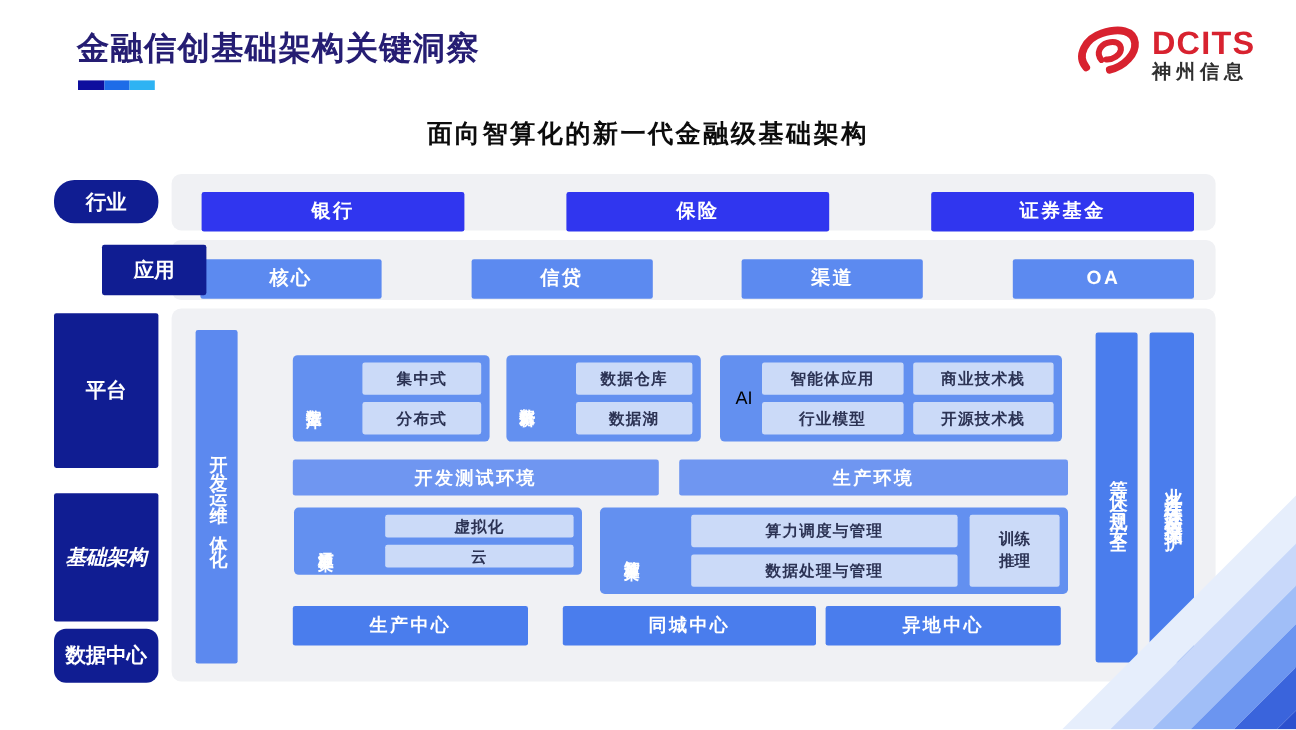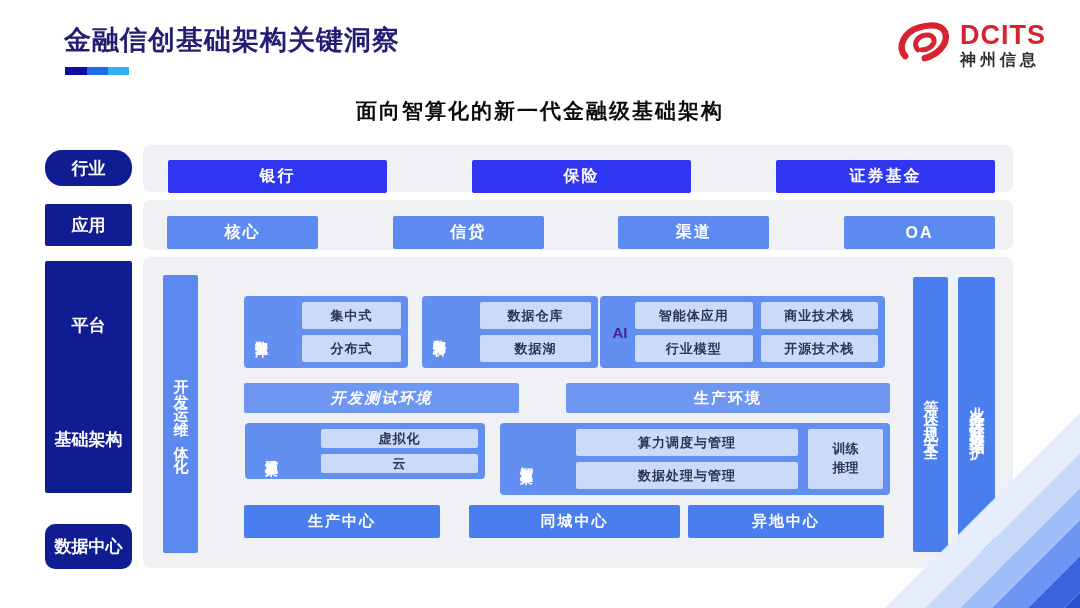--- a/index.html
+++ b/index.html
@@ -15,23 +15,23 @@
   .logo { position:absolute; right:34px; top:18px; display:flex; align-items:center; gap:6px; }
   .logo-text { display:flex; flex-direction:column; line-height:1.1; }
   .logo-brand { color:#d8222f; font-weight:bold; font-size:27px; letter-spacing:1px; }
   .logo-company { color:#2f2f2f; font-weight:bold; font-size:16px; letter-spacing:4px; }
   .subtitle { position:absolute; top:97px; left:0; width:100%; text-align:center; font-size:21px; font-weight:bold; color:#0c0c0c; letter-spacing:2px; }
 
   
   .side-label { position:absolute; left:45px; width:87px; background:#101d92; color:#fff; font-weight:bold;
                 font-size:17px; display:flex; align-items:center; justify-content:center; border-radius:2px; z-index:4; }
   #lbl-industry { top:150px; height:36px;border-radius:17px; }
-  #lbl-application { top:204px; height:42px; }
+  #lbl-application { top:204px; height:42px;margin-left:40px; }
   #lbl-platform { top:261px; height:129px; }
-  #lbl-infrastructure { top:386px; height:107px; }
+  #lbl-infrastructure { top:411px; height:107px;font-style:italic; }
   #lbl-datacenter { top:524px; height:45px;border-radius:10px; }
 
   
   .gray { position:absolute; left:143px; width:870px; background:#f0f1f4; border-radius:8px; }
   #row-industry { top:145px; height:47px; display:flex; align-items:center; justify-content:space-between; padding:16px 18px 0 25px; }
   #row-application { top:200px; height:50px; display:flex; align-items:center; justify-content:space-between; padding:15px 18px 0 24px; }
   #platform-area { top:257px; height:311px; }
 
   .item-lg { width:219px; height:33px; background:#3036ef; color:#fff; font-weight:bold; font-size:16px;
              display:flex; align-items:center; justify-content:center; border-radius:2px; letter-spacing:2px; }
@@ -41,41 +41,41 @@
   
   .vbar { position:absolute; color:#fff; font-weight:bold; font-size:15px; display:flex; align-items:center; justify-content:center;
           writing-mode:vertical-rl; text-orientation:upright; border-radius:2px; z-index:2; }
   #devops-bar { left:20px; top:18px; width:35px; height:278px; background:#5c89ef; letter-spacing:13px; }
   #security-bar { left:770px; top:20px; width:35px; height:275px; background:#4a7ded; letter-spacing:9px; }
   #continuity-bar { left:815px; top:20px; width:37px; height:275px; background:#4a7ded; letter-spacing:4px; }
 
   
   .group { position:absolute; background:#6390f0; border-radius:4px; display:flex; padding:6px 7px 6px 5px; }
   #grp-db { left:101px; top:39px; width:164px; height:72px; }
-  #grp-da { left:279px; top:39px; width:176px; height:72px; }
+  #grp-da { left:279px; top:39px; width:162px; height:72px; }
   #grp-ai { left:457px; top:39px; width:285px; height:72px; }
   #grp-general { left:102px; top:166px; width:240px; height:56px; }
   #grp-intel { left:357px; top:166px; width:390px; height:72px; }
   .grp-label { writing-mode:vertical-rl; text-orientation:upright; color:#fff; font-weight:bold; font-size:13px;
                width:24px; display:flex; align-items:center; justify-content:center; letter-spacing:1px; }
   .grp-label-wide { width:42px; }
   .grp-boxes { flex:1; display:flex; flex-direction:column; gap:6px; justify-content:center;margin-left:29px; }
   .inner-box { background:#cbdaf8; border-radius:2px; height:27px; display:flex; align-items:center; justify-content:center;
                font-size:13px; font-weight:bold; color:#2c3354; letter-spacing:1px; }
-  .ai-label { width:30px; display:flex; align-items:center; justify-content:center; color:#4c1d95; font-weight:bold; font-size:15px; }
+  .ai-label { width:30px; display:flex; align-items:center; justify-content:center; color:#000000; font-weight:normal; font-size:15px; }
   .ai-grid { flex:1; display:grid; grid-template-columns:1fr 1fr; gap:6px 8px; }
   .ai-grid .inner-box { height:auto; }
   .side-box { width:75px; margin-left:10px; background:#cbdaf8; border-radius:2px; display:flex; align-items:center;
               justify-content:center; font-size:13px; font-weight:bold; color:#2c3354; white-space:pre-line;
               text-align:center; line-height:1.45; }
 
   
   .hbar { position:absolute; color:#fff; font-weight:bold; font-size:15px; display:flex; align-items:center;
           justify-content:center; border-radius:2px; letter-spacing:2px; }
-  #env-dev  { left:101px; top:126px; width:275px; height:30px; background:#6f96f1;font-style:italic; }
+  #env-dev  { left:101px; top:126px; width:305px; height:30px; background:#6f96f1; }
   #env-prod { left:423px; top:126px; width:324px; height:30px; background:#6f96f1; }
   #ctr-prod   { left:101px; top:248px; width:196px; height:33px; background:#4a7ded; }
   #ctr-same   { left:326px; top:248px; width:211px; height:33px; background:#4a7ded; }
   #ctr-remote { left:545px; top:248px; width:196px; height:33px; background:#4a7ded; }
 
   
   .decoration { position:absolute; right:0; bottom:0; width:300px; height:230px; z-index:5; pointer-events:none; }
 </style>
 </head>
 <body>

